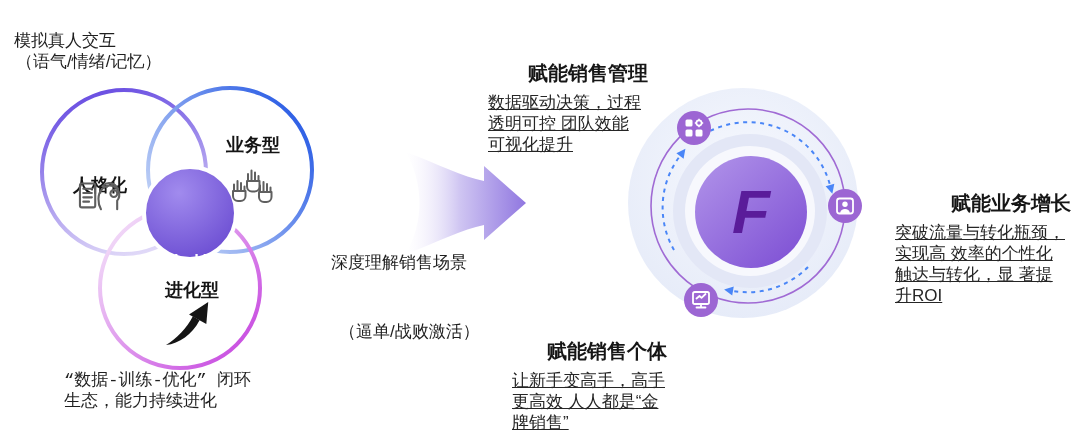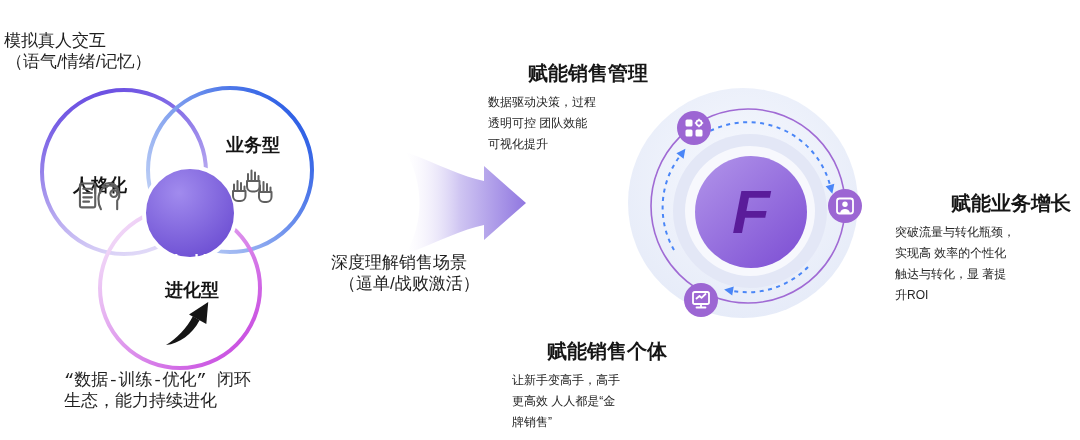--- a/index.html
+++ b/index.html
@@ -2,30 +2,30 @@
 <html><head>
 <meta charset="utf-8">
 <style>
   html,body{margin:0;padding:0;background:#fff;}
   .canvas{position:relative;width:1080px;height:440px;background:#fff;overflow:hidden;
           font-family:"Liberation Sans","DejaVu Sans",sans-serif;color:#1b1b1b;}
   .abs{position:absolute;}
   .note{font-size:17px;line-height:21px;color:#1f1f1f;white-space:nowrap;}
   .note .indent{padding-left:2px;}
   .benefit-title{font-size:20px;font-weight:700;color:#161616;white-space:nowrap;margin-bottom:5px;margin-top:24px;}
-  .benefit-line{font-size:12px;line-height:21px;color:#262626;white-space:nowrap;}
+  .benefit-line{font-size:17px;line-height:21px;color:#262626;white-space:nowrap;text-decoration:underline;}
   .venn{left:30px;top:78px;width:300px;height:300px;}
   .vlabel{position:absolute;transform:translate(-50%,-50%);font-size:18px;font-weight:700;color:#141414;white-space:nowrap;}
   .vicon{position:absolute;transform:translate(-50%,-50%);}
   .vcenter{position:absolute;left:160px;top:135px;transform:translate(-50%,-50%);
            font-size:16px;font-weight:700;color:#ffffff;letter-spacing:.5px;white-space:nowrap;margin-top:48px;}
-  #note-tl{left:4px;top:30px;}
+  #note-tl{left:14px;top:30px;}
   #note-bl{left:64px;top:370px;font-family:Liberation Mono, monospace;}
   #note-mid{left:331px;top:252px;}
-  #note-mid .l2{padding-left:8px;}
+  #note-mid .l2{padding-left:8px;margin-top:48px;}
   #arrow-svg{left:398px;top:146px;}
   .hub{left:620px;top:85px;width:280px;height:240px;}
   #b1{left:488px;top:36px;width:200px;}
   #b1 .benefit-title{text-align:center;}
   #b2{left:895px;top:166px;width:176px;}
   #b2 .benefit-title{text-align:right;}
   #b3{left:512px;top:314px;width:190px;}
   #b3 .benefit-title{text-align:center;}
 </style>
 </head>

